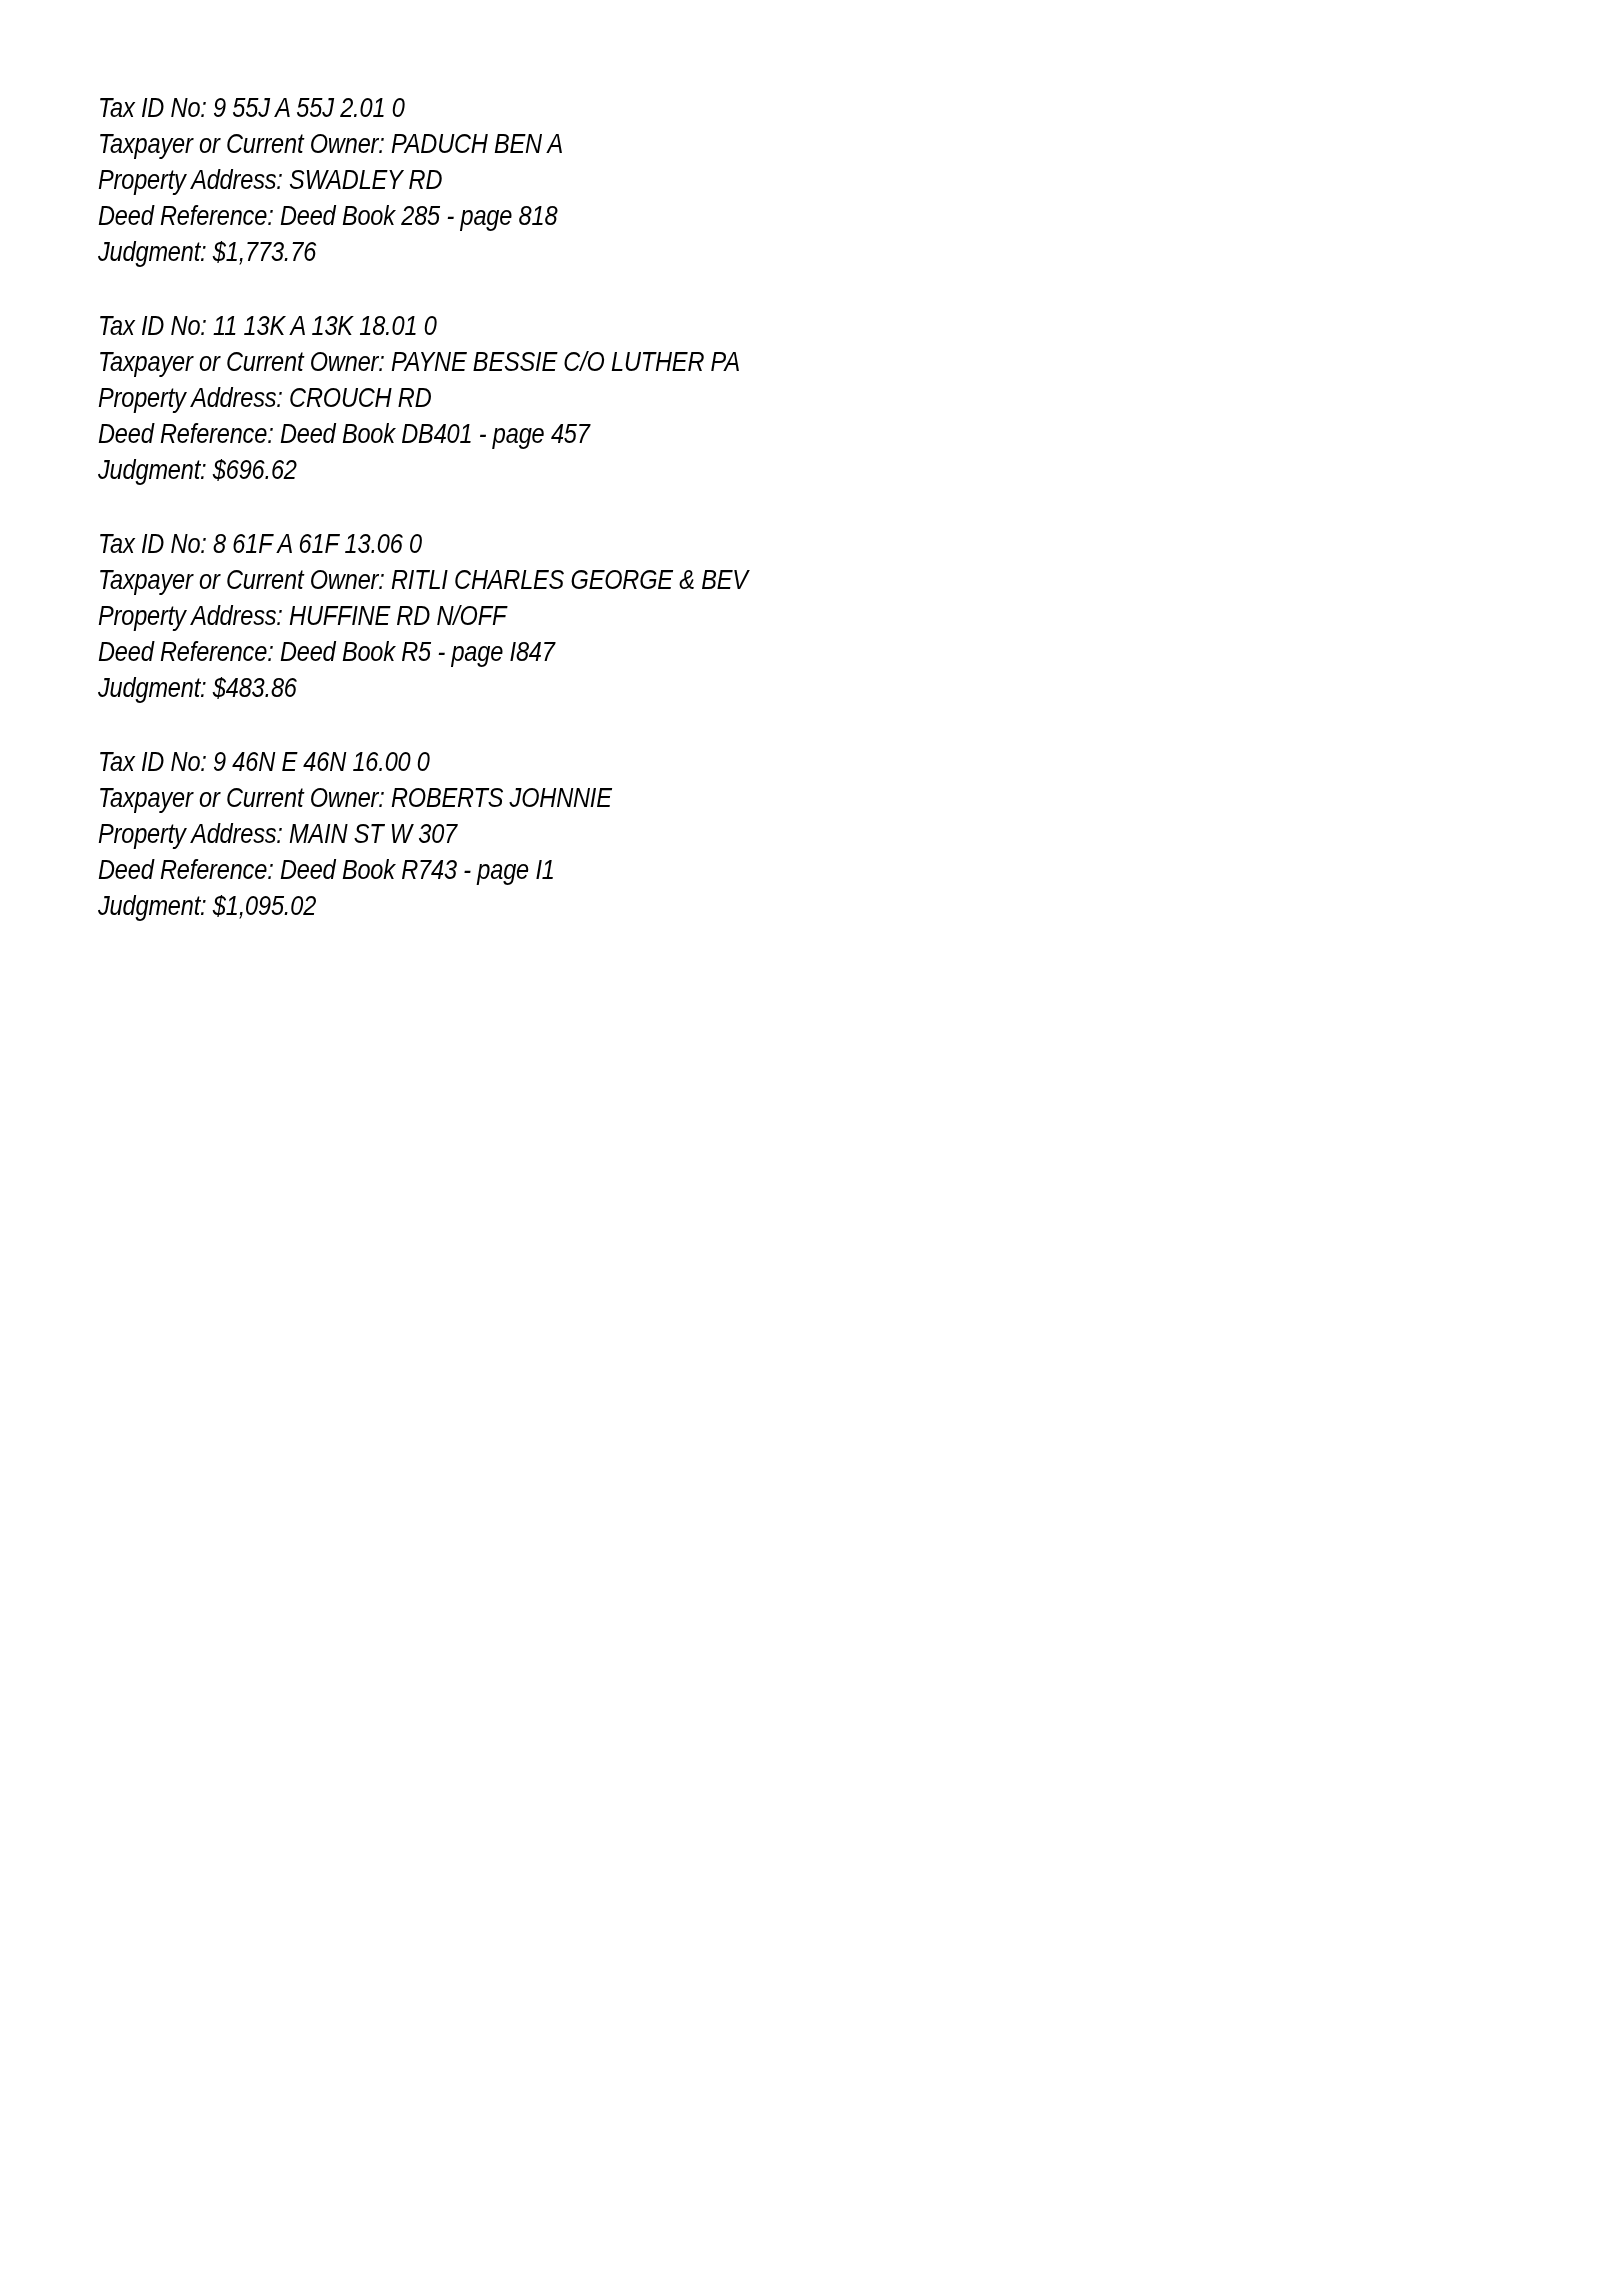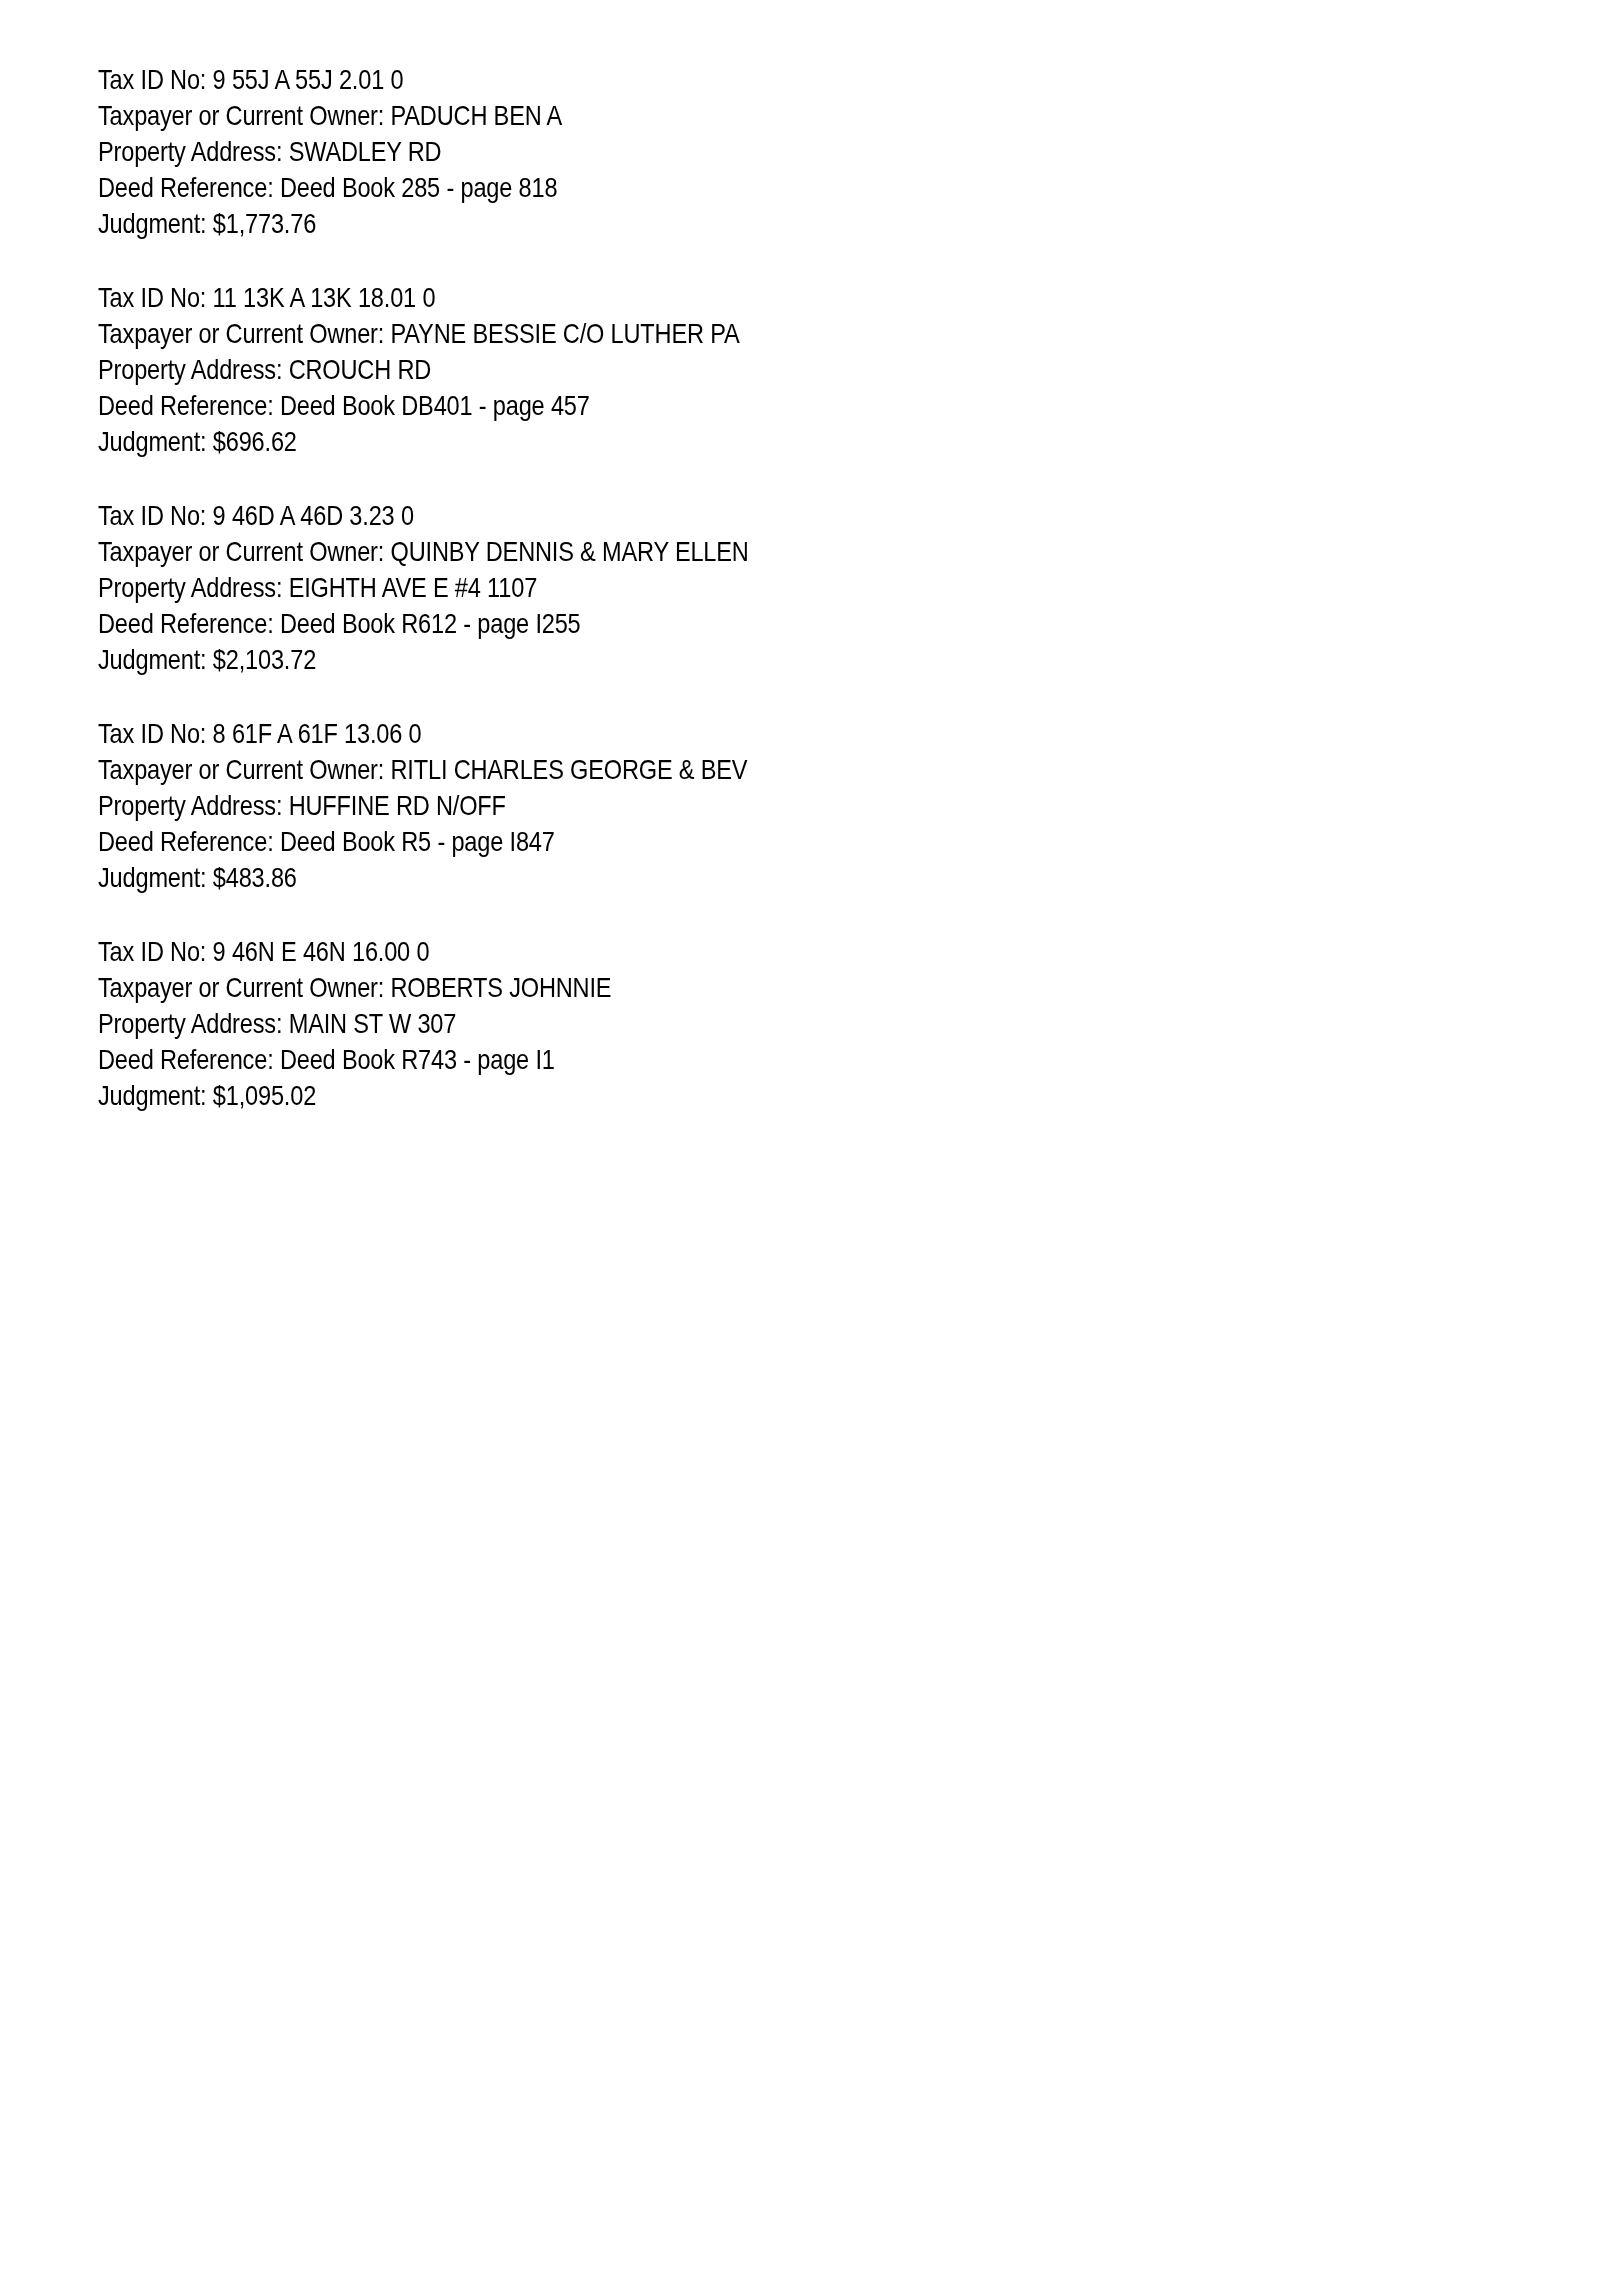--- a/index.html
+++ b/index.html
@@ -11,22 +11,23 @@
       width: 1616px;
       height: 2286px;
       position: relative;
       overflow: hidden;
       font-family: "Liberation Sans", sans-serif;
       color: #000000;
     }
     .page {
       position: absolute;
       left: 98px;
-      top: 62px;
+      top: 90px;
       width: 1372px;
+      font-style: italic;
     }
     .record {
       height: 218px;
     }
     .line {
       font-size: 27.4px;
       line-height: 36px;
       height: 36px;
       white-space: pre;
       transform: scaleX(0.86);
@@ -51,27 +52,20 @@
     <div class="line">Tax ID No: 11 13K A 13K 18.01 0</div>
     <div class="line">Taxpayer or Current Owner: PAYNE BESSIE C/O LUTHER PA</div>
     <div class="line">Property Address: CROUCH RD</div>
     <div class="line">Deed Reference: Deed Book DB401 - page 457</div>
     <div class="line">Judgment: $696.62</div>
   </div>
 
 
 
 
-  <div class="record">
-    <div class="line">Tax ID No: 9 46D A 46D 3.23 0</div>
-    <div class="line">Taxpayer or Current Owner: QUINBY DENNIS &amp; MARY ELLEN</div>
-    <div class="line">Property Address: EIGHTH AVE E #4 1107</div>
-    <div class="line">Deed Reference: Deed Book R612 - page I255</div>
-    <div class="line">Judgment: $2,103.72</div>
-  </div>
 
 
 
   <div class="record">
     <div class="line">Tax ID No: 8 61F A 61F 13.06 0</div>
     <div class="line">Taxpayer or Current Owner: RITLI CHARLES GEORGE &amp; BEV</div>
     <div class="line">Property Address: HUFFINE RD N/OFF</div>
     <div class="line">Deed Reference: Deed Book R5 - page I847</div>
     <div class="line">Judgment: $483.86</div>
   </div>

